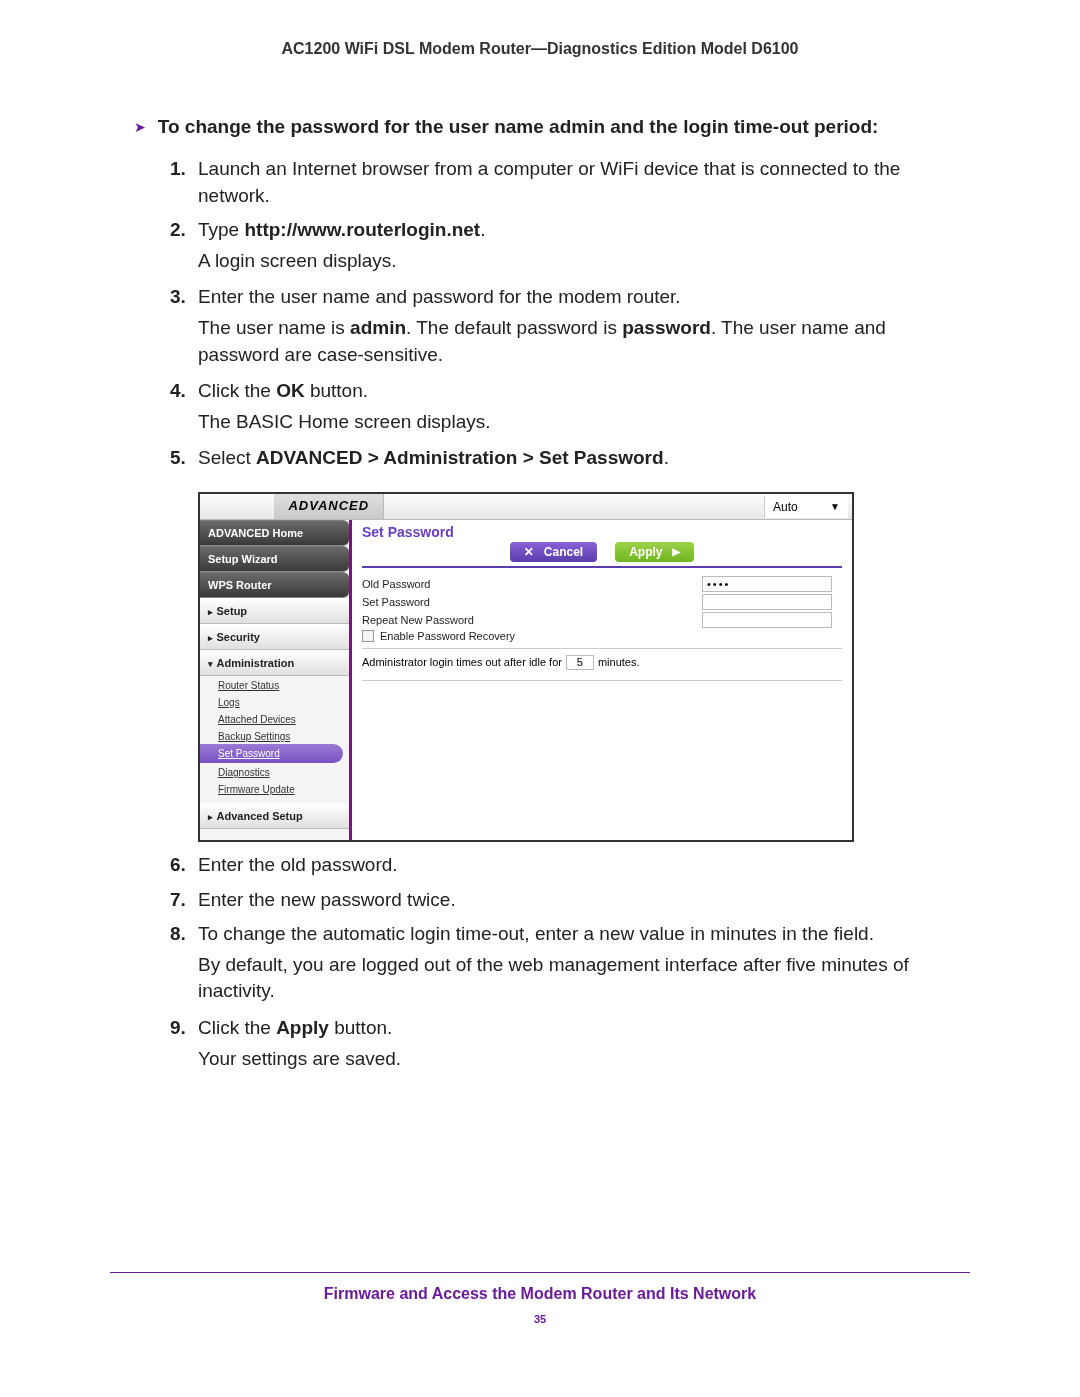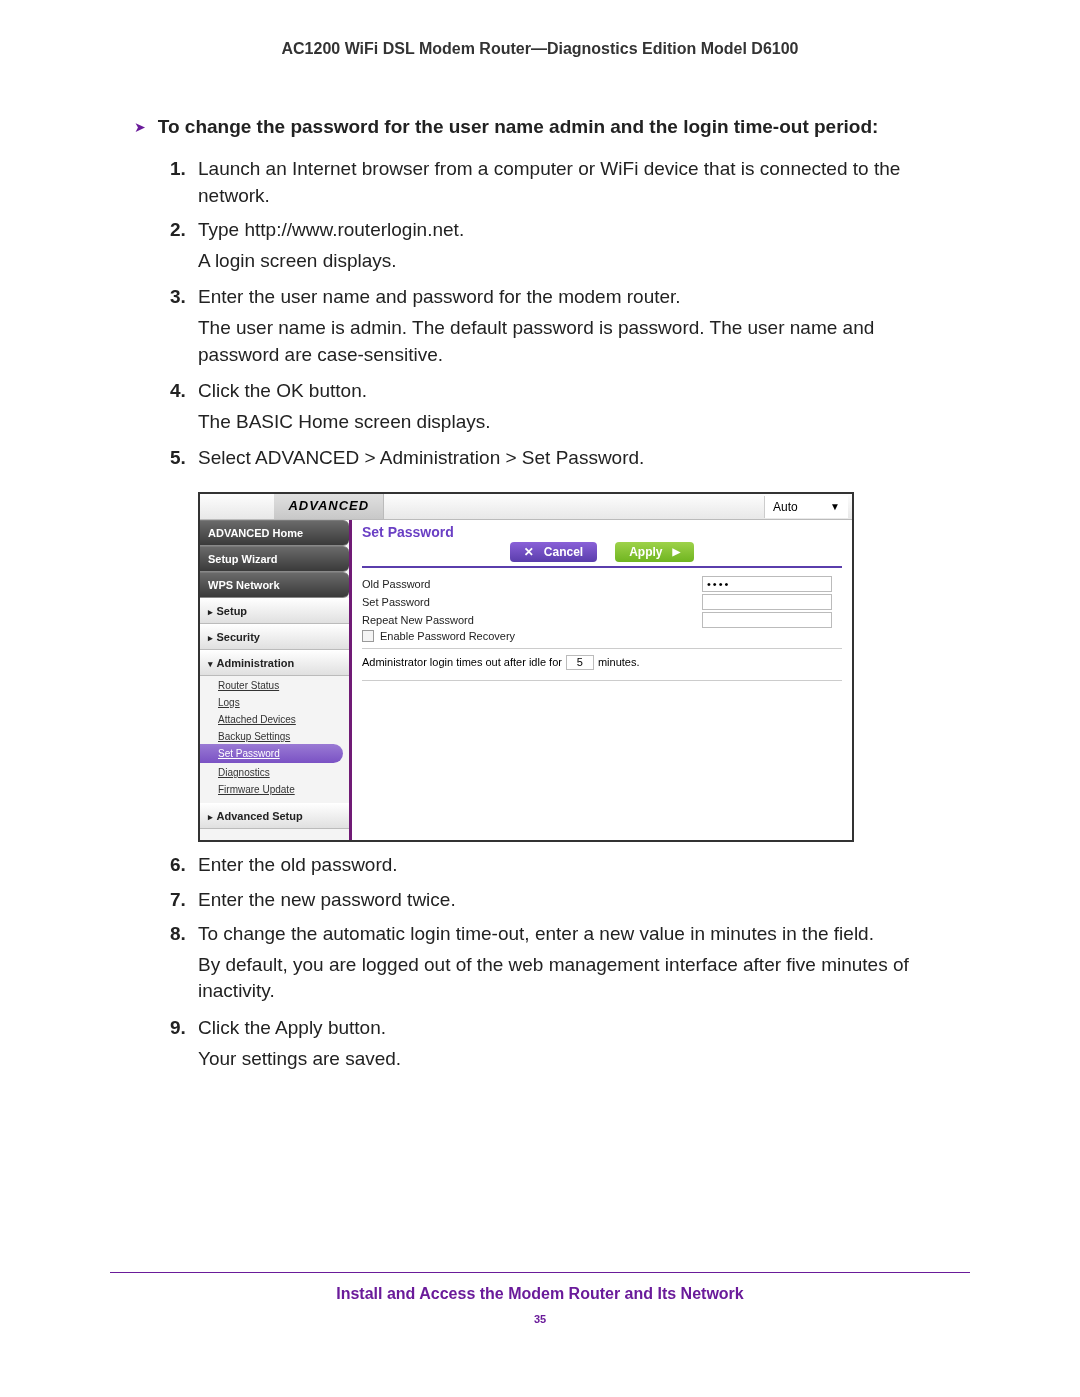--- a/index.html
+++ b/index.html
@@ -50,21 +50,21 @@
     font-size: 19px;
     line-height: 1.4;
     color: #222;
   }
   ol.steps > li .num {
     position: absolute;
     left: 0;
     font-weight: bold;
   }
   ol.steps > li p { margin: 4px 0 10px 0; }
-  .b { font-weight: normal; }
+  .b { font-weight: bold; }
   .screenshot-wrap {
     margin: 20px 0 10px 88px;
     border: 2px solid #333;
     width: 656px;
     background: #fff;
   }
   .ss-tabs {
     display: flex;
     align-items: stretch;
     height: 26px;
@@ -255,21 +255,21 @@
       <div class="ss-tabs-spacer"></div>
       <div class="ss-auto">
         <span>Auto</span>
         <span class="caret">▼</span>
       </div>
     </div>
     <div class="ss-body">
       <div class="ss-sidebar">
         <div class="sb-btn">ADVANCED Home</div>
         <div class="sb-btn">Setup Wizard</div>
-        <div class="sb-btn">WPS Network</div>
+        <div class="sb-btn">WPS Router</div>
         <div class="sb-plain"><span class="tri">▸</span><span>Setup</span></div>
         <div class="sb-plain"><span class="tri">▸</span><span>Security</span></div>
         <div class="sb-plain"><span class="tri">▾</span><span>Administration</span></div>
         <div class="sb-sub">Router Status</div>
         <div class="sb-sub">Logs</div>
         <div class="sb-sub">Attached Devices</div>
         <div class="sb-sub">Backup Settings</div>
         <div class="sb-sub active">Set Password</div>
         <div class="sb-sub">Diagnostics</div>
         <div class="sb-sub">Firmware Update</div>
@@ -321,16 +321,16 @@
     <li><span class="num">8.</span><span>To change the automatic login time-out, enter a new value in minutes in the field.</span>
       <p>By default, you are logged out of the web management interface after five minutes of inactivity.</p>
     </li>
     <li><span class="num">9.</span>
       <span>Click the </span><span class="b">Apply</span><span> button.</span>
       <p>Your settings are saved.</p>
     </li>
   </ol>
 
   <hr class="footer-line">
-  <div class="footer-text">Install and Access the Modem Router and Its Network</div>
+  <div class="footer-text">Firmware and Access the Modem Router and Its Network</div>
   <div class="footer-num">35</div>
 
 </div>
 
 </body></html>

